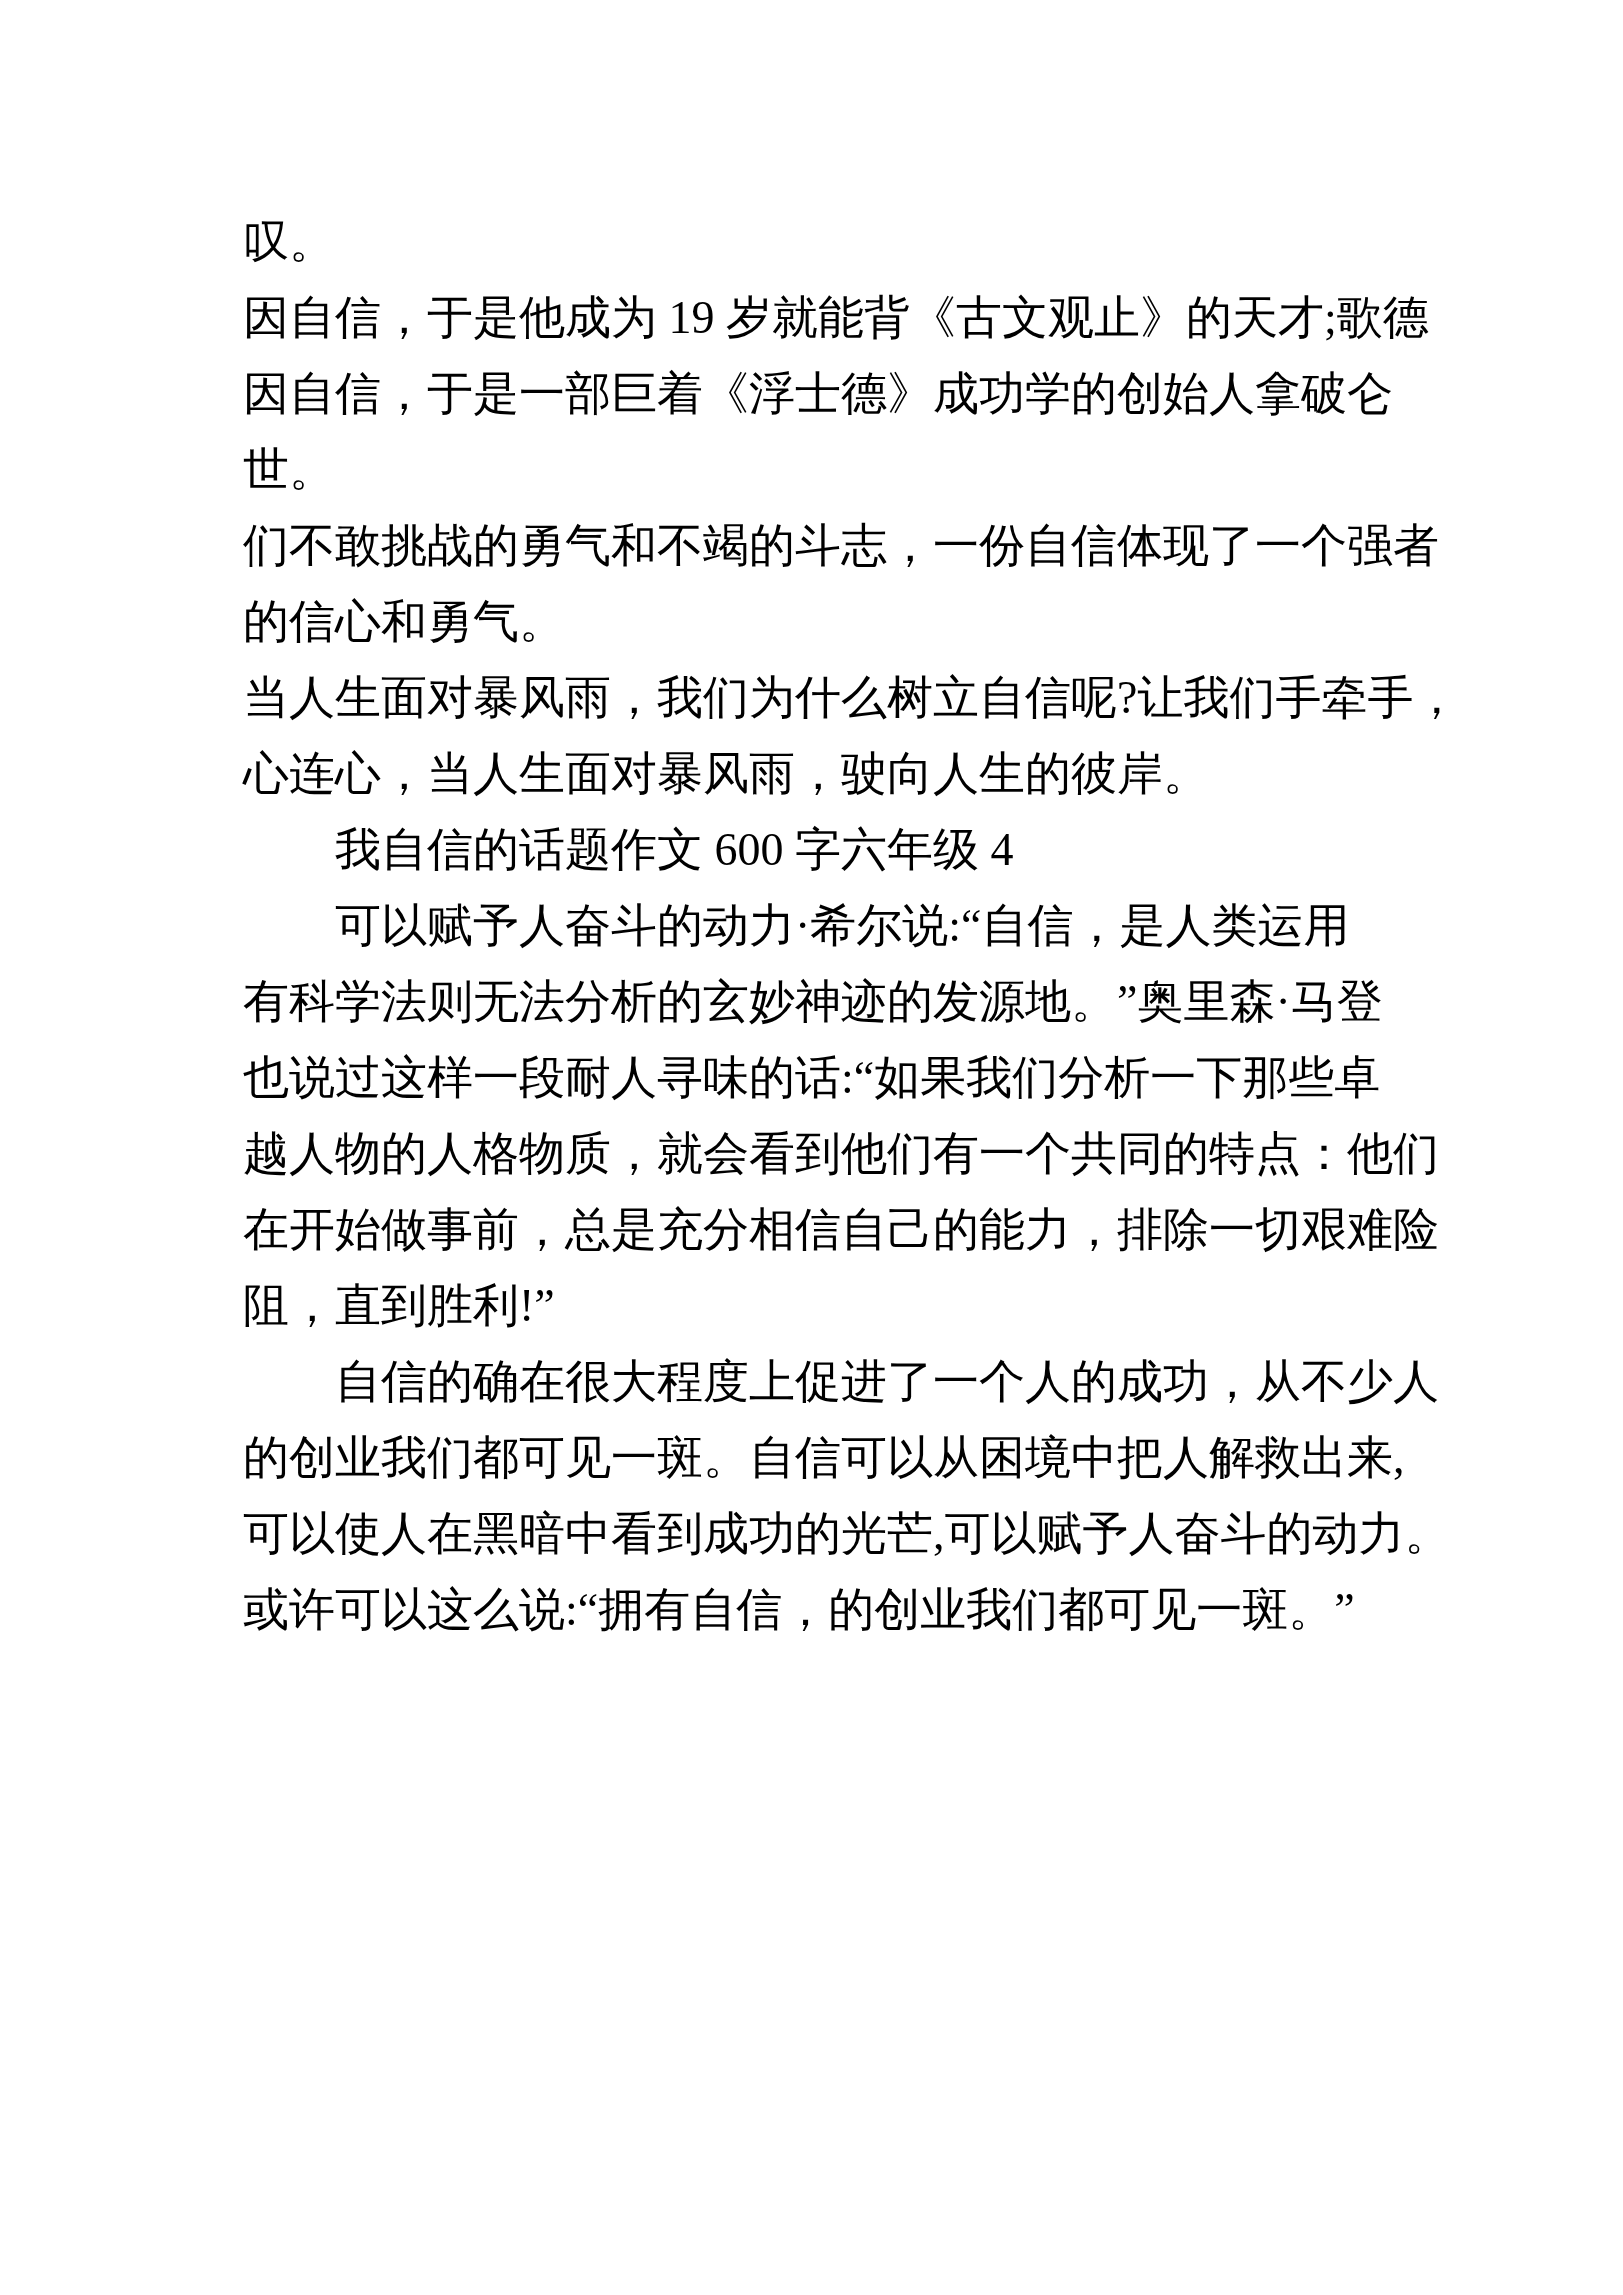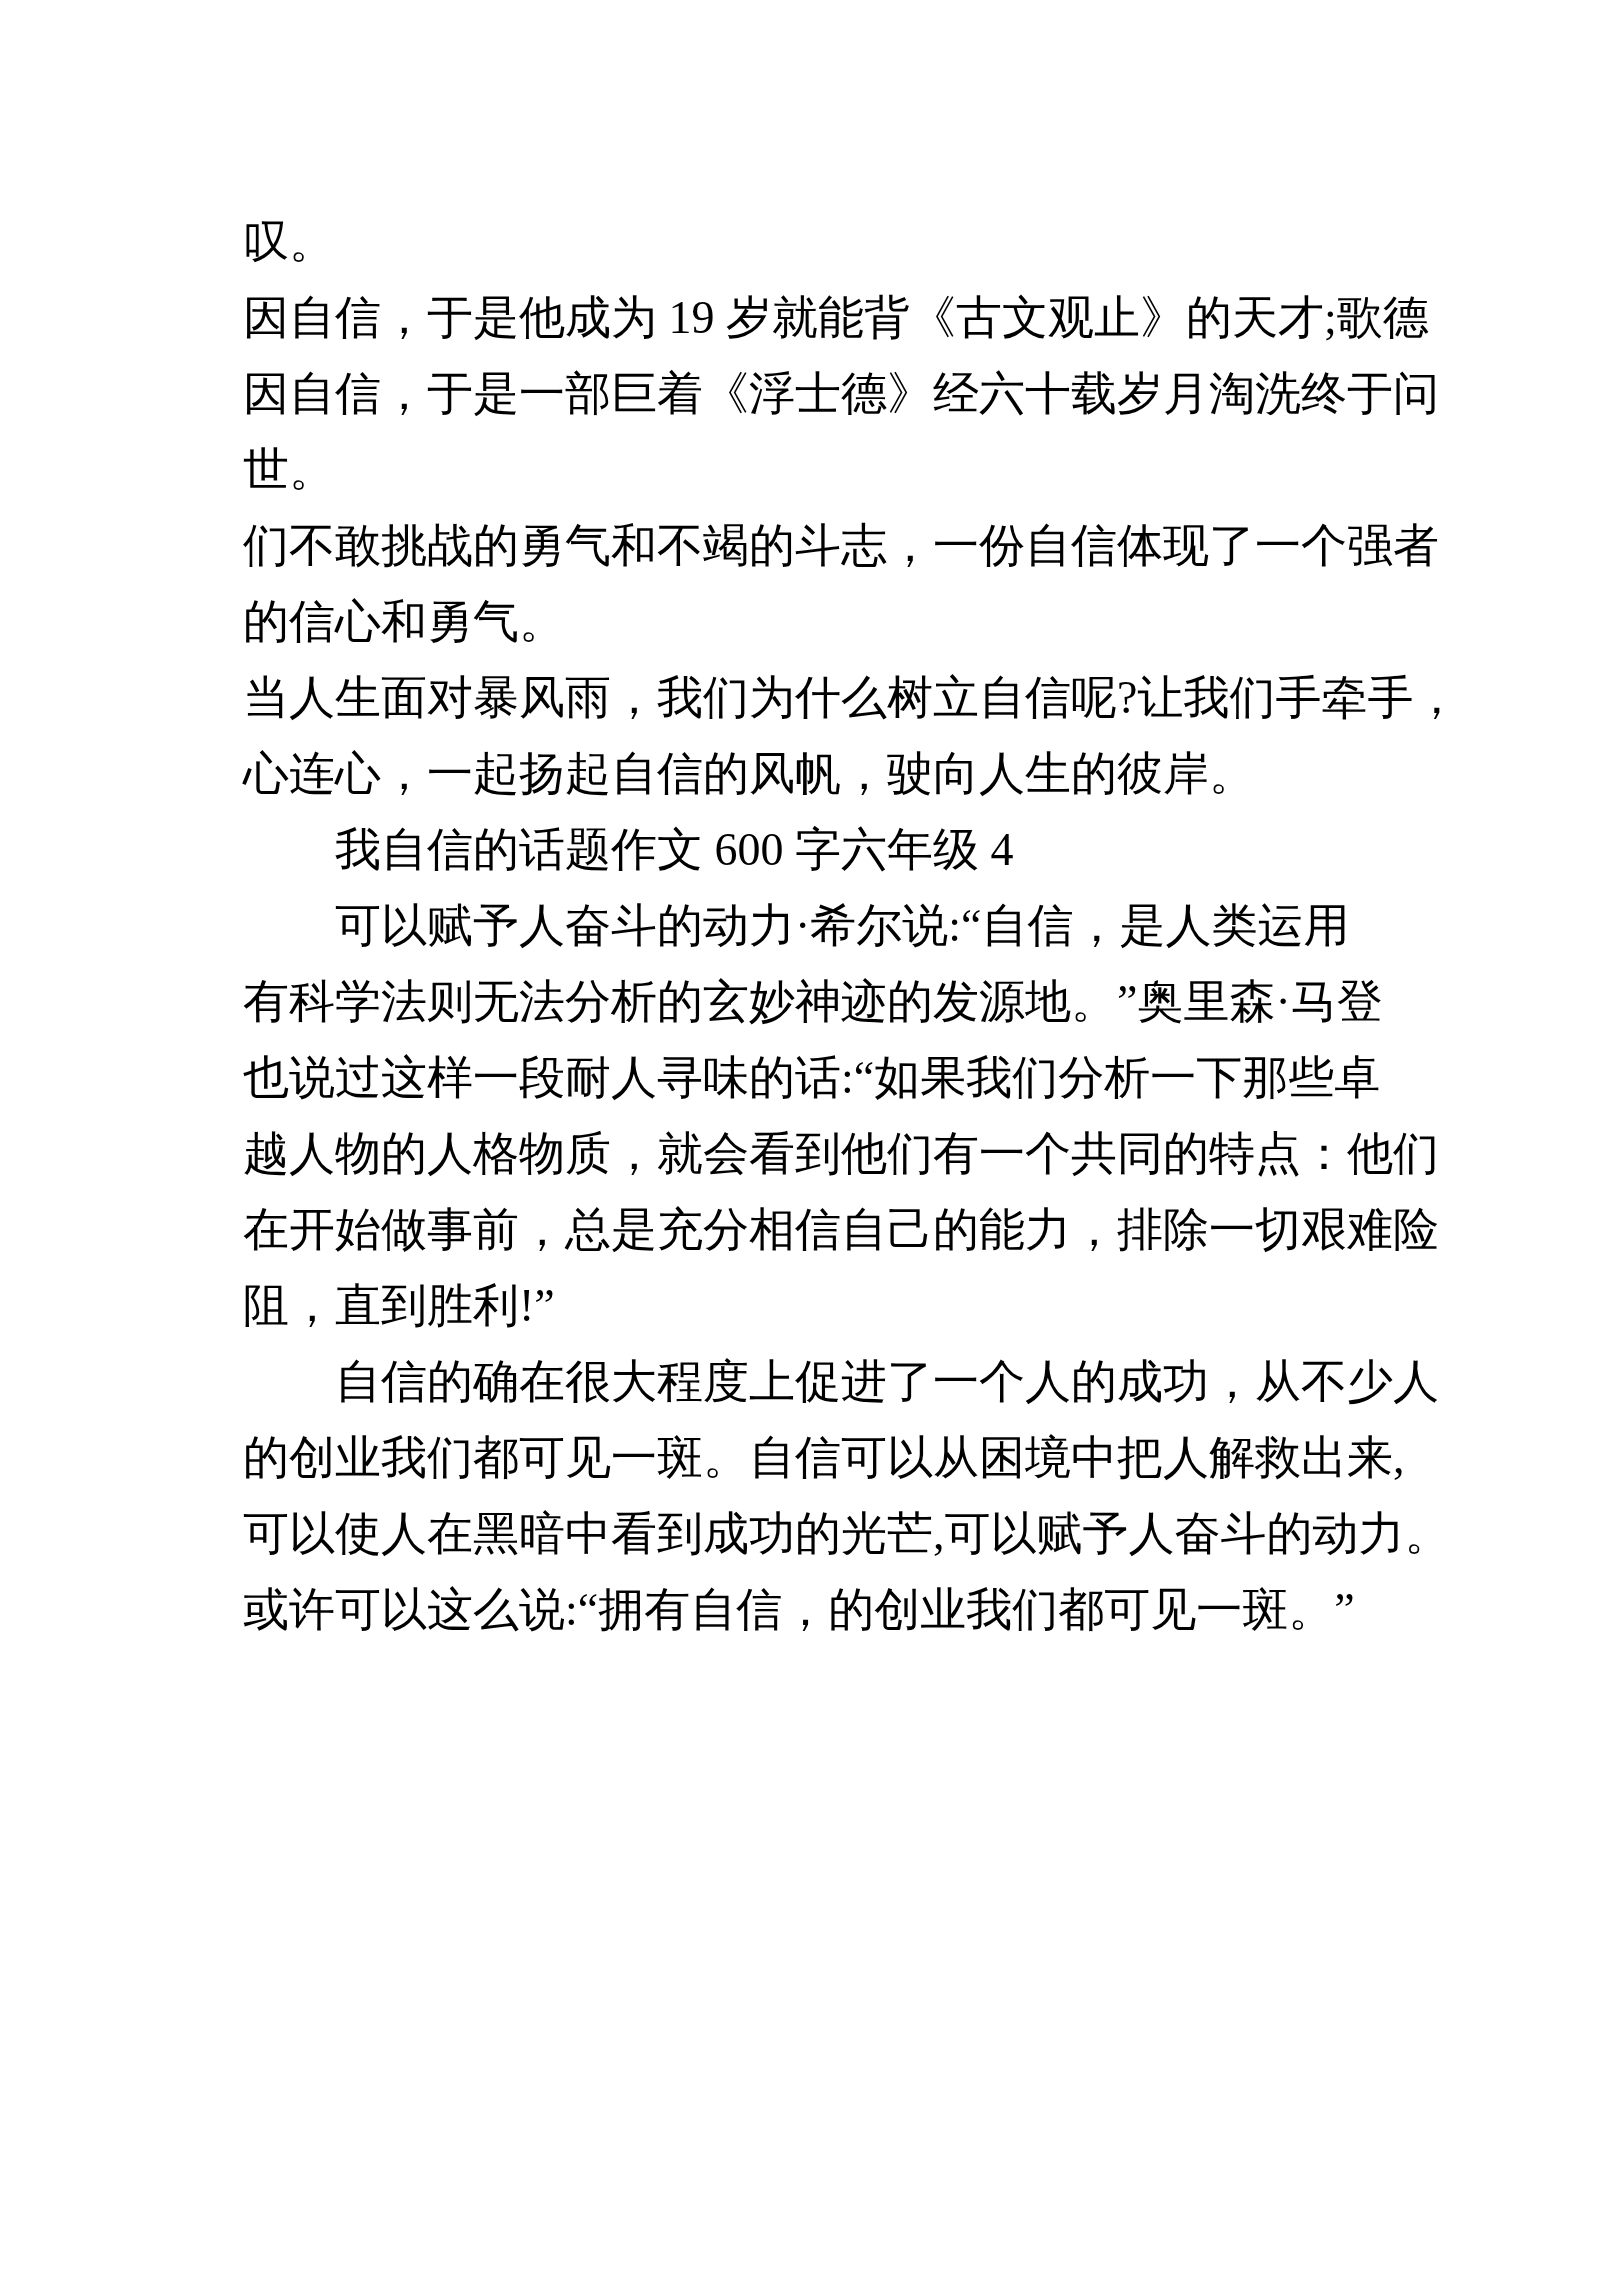--- a/index.html
+++ b/index.html
@@ -37,26 +37,26 @@
     text-indent: 92px;
   }
 </style>
 </head>
 <body>
 
 <div class="page">
   <div class="text-block">
     <div class="line">叹。</div>
     <div class="line">因自信，于是他成为 19 岁就能背《古文观止》的天才;歌德</div>
-    <div class="line">因自信，于是一部巨着《浮士德》经六十载岁月淘洗终于问</div>
+    <div class="line">因自信，于是一部巨着《浮士德》成功学的创始人拿破仑</div>
     <div class="line">世。</div>
     <div class="line">们不敢挑战的勇气和不竭的斗志，一份自信体现了一个强者</div>
     <div class="line">的信心和勇气。</div>
     <div class="line">当人生面对暴风雨，我们为什么树立自信呢?让我们手牵手，</div>
-    <div class="line">心连心，一起扬起自信的风帆，驶向人生的彼岸。</div>
+    <div class="line">心连心，当人生面对暴风雨，驶向人生的彼岸。</div>
     <div class="line indent">我自信的话题作文 600 字六年级 4</div>
     <div class="line indent">可以赋予人奋斗的动力·希尔说:“自信，是人类运用</div>
     <div class="line">有科学法则无法分析的玄妙神迹的发源地。”奥里森·马登</div>
     <div class="line">也说过这样一段耐人寻味的话:“如果我们分析一下那些卓</div>
     <div class="line">越人物的人格物质，就会看到他们有一个共同的特点：他们</div>
     <div class="line">在开始做事前，总是充分相信自己的能力，排除一切艰难险</div>
     <div class="line">阻，直到胜利!”</div>
     <div class="line indent">自信的确在很大程度上促进了一个人的成功，从不少人</div>
     <div class="line">的创业我们都可见一斑。自信可以从困境中把人解救出来,</div>
     <div class="line">可以使人在黑暗中看到成功的光芒,可以赋予人奋斗的动力。</div>

